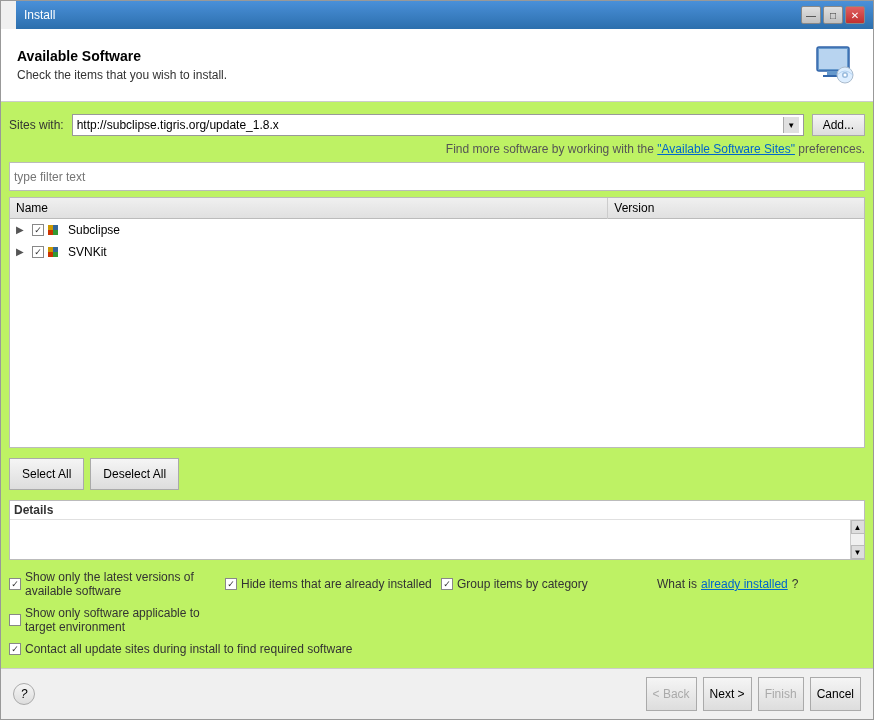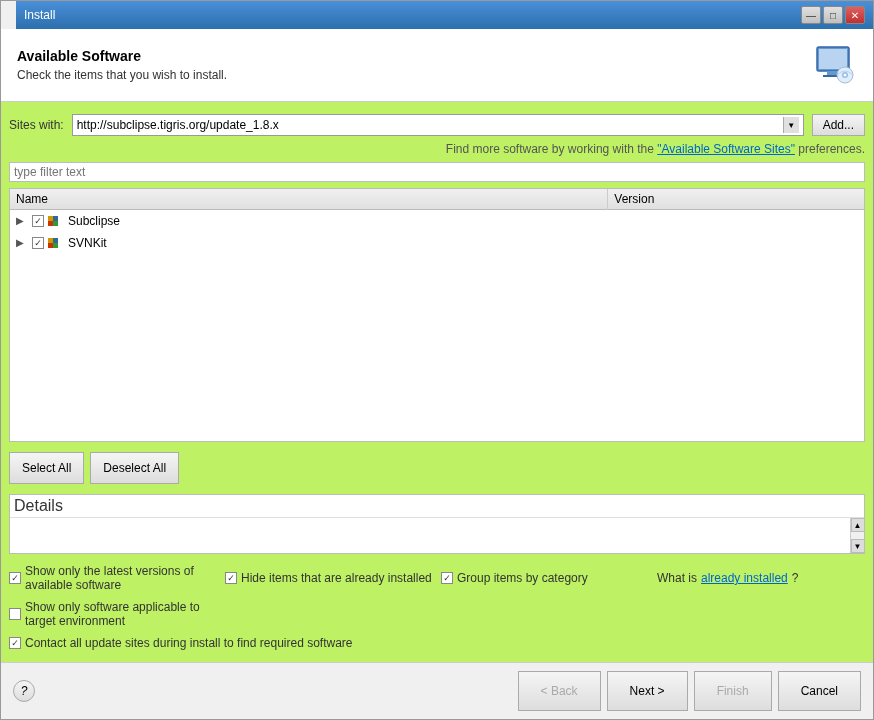--- a/index.html
+++ b/index.html
@@ -146,21 +146,21 @@
     .more-software-row a {
       color: #0066cc;
       text-decoration: underline;
       cursor: pointer;
     }
 
     
     .filter-row {
       border: 1px solid #bbb;
       background: white;
-      height: 20px;
+      height: 29px;
       display: flex;
       align-items: center;
     }
     .filter-input {
       border: none;
       outline: none;
       width: 100%;
       padding: 2px 4px;
       font-size: 12px;
       color: #aaa;
@@ -241,24 +241,25 @@
 
     
     .details-area {
       border: 1px solid #bbb;
       background: white;
       height: 60px;
       display: flex;
       flex-direction: column;
     }
     .details-label {
-      font-size: 16px;
+      font-size: 12px;
       color: #333;
       padding: 2px 4px;
       border-bottom: 1px solid #e0e0e0;
+      font-weight: bold;
     }
     .details-content {
       flex: 1;
       position: relative;
     }
     .details-scrollbar {
       position: absolute;
       right: 0;
       top: 0;
       width: 14px;
@@ -341,22 +342,22 @@
       justify-content: center;
       font-size: 12px;
       cursor: pointer;
       font-style: italic;
     }
     .footer-right {
       display: flex;
       gap: 6px;
     }
     .nav-btn {
-      height: 40px;
-      padding: 0 22px;
+      height: 34px;
+      padding: 0 6px;
       background: linear-gradient(to bottom, #f5f5f5, #ddd);
       border: 1px solid #aaa;
       font-size: 12px;
       cursor: pointer;
     }
     .nav-btn.disabled {
       color: #aaa;
       cursor: default;
     }
   </style>

